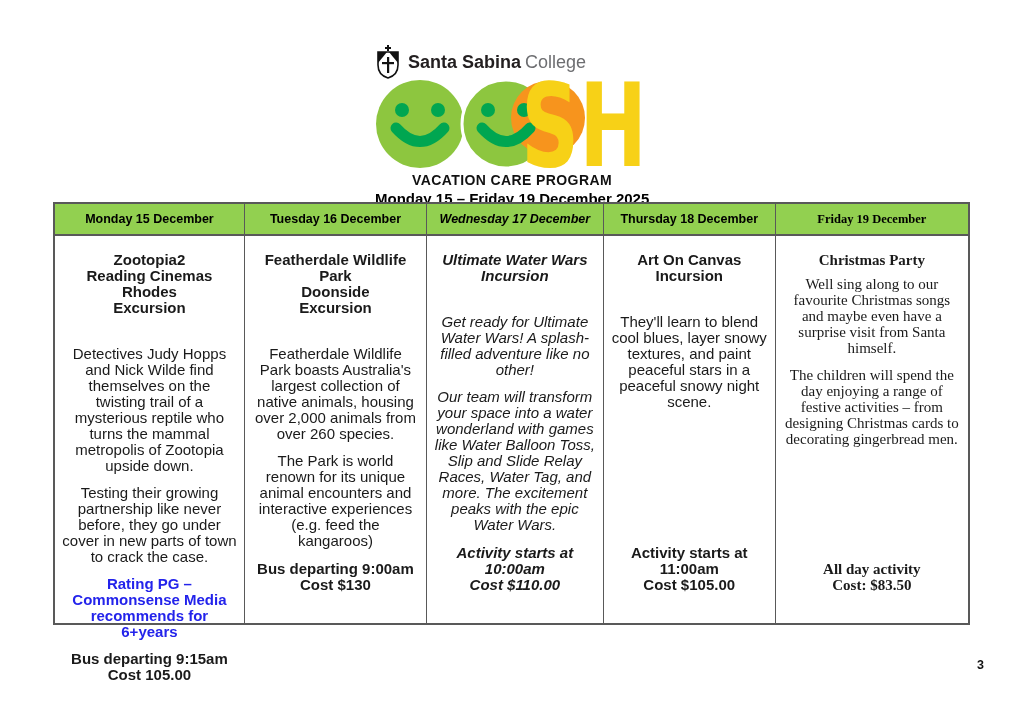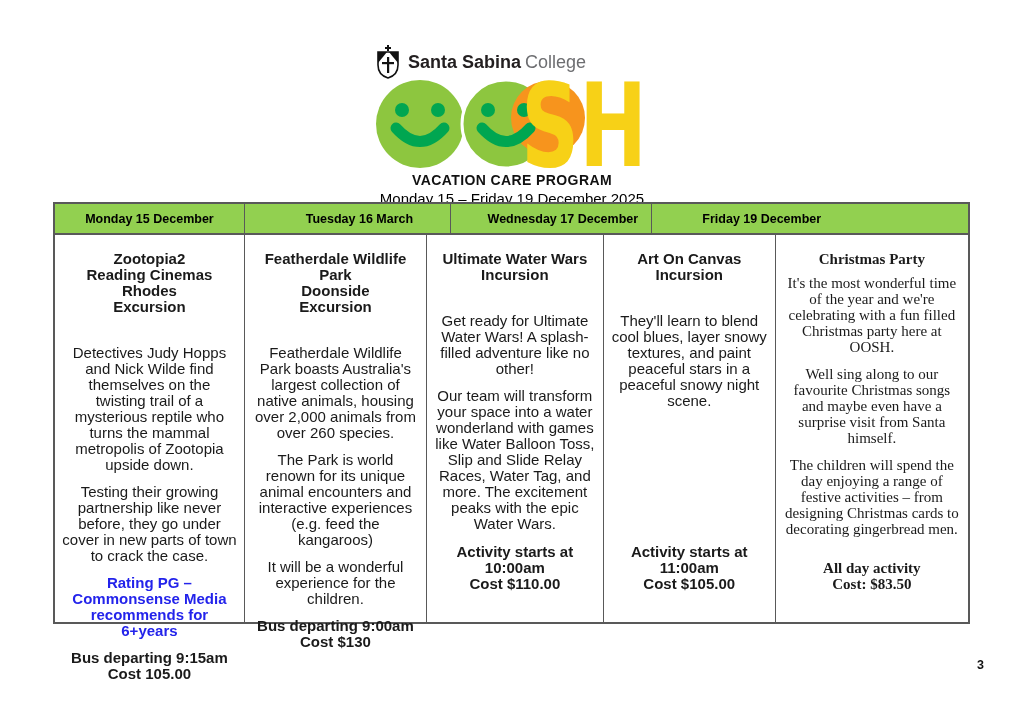--- a/index.html
+++ b/index.html
@@ -18,38 +18,38 @@
     width:1024px;height:724px;background:#ffffff;position:relative;overflow:hidden;
     font-family:"Liberation Sans", sans-serif;color:#1a1a1a;
   }
   .page-header{width:274px;margin:44px auto 0;}
   .college-line{display:flex;align-items:center;gap:7px;height:36px;text-align:center;}
   .college-name{font-size:18px;white-space:nowrap;}
   .college-bold{font-weight:bold;color:#231F20;}
   .college-light{color:var(--college-gray);font-weight:normal;margin-left:4px;}
   .oosh-logo{display:block;margin-top:-2px;}
   .program-title{text-align:center;font-weight:bold;font-size:14px;letter-spacing:.4px;margin-top:2px;color:#111;}
-  .date-range{text-align:center;font-weight:normal;font-size:15px;margin-top:2px;color:#000;white-space:nowrap;}
+  .date-range{text-align:center;font-weight:bold;font-size:15px;margin-top:2px;color:#000;white-space:nowrap;}
 
   .vtable{position:absolute;left:53px;top:202px;width:917px;border:2px solid var(--border-gray);}
-  .thead{display:flex;background:var(--header-green);border-bottom:2px solid var(--border-gray);gap:24px;}
+  .thead{display:flex;background:var(--header-green);border-bottom:2px solid var(--border-gray);}
   .th{
     flex-grow:0;flex-shrink:0;text-align:center;font-weight:bold;font-size:12.5px;
     padding:8px 2px 7px;color:#000;
   }
   .th:not(:last-child){border-right:1.5px solid var(--border-gray);}
   .tbody{display:flex;height:387px;}
   .td{
     flex-grow:0;flex-shrink:0;display:flex;flex-direction:column;
     padding:16px 7px 0;text-align:center;font-size:15px;line-height:16px;
   }
   .td:not(:last-child){border-right:1.5px solid var(--border-gray);}
   .th:nth-child(1),.td:nth-child(1){flex-basis:20.8%;}
   .th:nth-child(2),.td:nth-child(2){flex-basis:19.95%;}
-  .th:nth-child(3),.td:nth-child(3){flex-basis:19.35%;}
+  .th:nth-child(3),.td:nth-child(3){flex-basis:19.35%;font-style:italic;}
   .th:nth-child(4),.td:nth-child(4){flex-basis:18.85%;}
   .th:nth-child(5),.td:nth-child(5){flex-basis:21.05%;font-family:Liberation Serif, serif;}
   .blk{white-space:pre-line;margin:0 0 11px;}
   .blk-title{font-weight:bold;margin-bottom:30px;}
   .td:nth-child(5) .blk-title{margin-bottom:8px;}
   .blk-rating{font-weight:bold;color:var(--rating-blue);}
   .blk-footer{font-weight:bold;margin-top:auto;margin-bottom:30px;}
   .page-number{position:absolute;top:658px;right:40px;font-size:12.5px;font-weight:bold;color:#111;}
 </style>
 </head>
@@ -86,63 +86,62 @@
     <text x="146" y="88" font-family="DejaVu Sans, sans-serif" font-weight="bold" font-size="116" textLength="126" lengthAdjust="spacingAndGlyphs" style="fill:var(--logo-yellow)">SH</text>
   </svg>
 
   <div class="program-title">VACATION CARE PROGRAM</div>
   <div class="date-range">Monday 15 – Friday 19 December 2025</div>
 </div>
 
 <div class="vtable">
   <div class="thead">
       <div class="th">Monday 15 December</div>
-      <div class="th">Tuesday 16 March</div>
+      <div class="th">Tuesday 16 December</div>
       <div class="th">Wednesday 17 December</div>
+      <div class="th">Thursday 18 December</div>
       <div class="th">Friday 19 December</div>
     </div>
   <div class="tbody">
       <div class="td">
         <div class="blk blk-title">Zootopia2
 Reading Cinemas Rhodes
 Excursion</div>
         <div class="blk blk-text">Detectives Judy Hopps and Nick Wilde find themselves on the twisting trail of a mysterious reptile who turns the mammal metropolis of Zootopia upside down.</div>
         <div class="blk blk-text">Testing their growing partnership like never before, they go under cover in new parts of town to crack the case.</div>
         <div class="blk blk-rating">Rating PG – Commonsense Media recommends for 6+years</div>
         <div class="blk blk-footer">Bus departing 9:15am
 Cost 105.00</div>
       </div>
       <div class="td">
         <div class="blk blk-title">Featherdale Wildlife Park
 Doonside
 Excursion</div>
         <div class="blk blk-text">Featherdale Wildlife Park boasts Australia's largest collection of native animals, housing over 2,000 animals from over 260 species.</div>
         <div class="blk blk-text">The Park is world renown for its unique animal encounters and interactive experiences (e.g. feed the kangaroos)</div>
-        <div class="blk blk-text">It will be a wonderful experience for the children.</div>
         <div class="blk blk-footer">Bus departing 9:00am
 Cost $130</div>
       </div>
       <div class="td">
         <div class="blk blk-title">Ultimate Water Wars
 Incursion</div>
         <div class="blk blk-text">Get ready for Ultimate Water Wars! A splash-filled adventure like no other!</div>
         <div class="blk blk-text">Our team will transform your space into a water wonderland with games like Water Balloon Toss, Slip and Slide Relay Races, Water Tag, and more. The excitement peaks with the epic Water Wars.</div>
         <div class="blk blk-footer">Activity starts at 10:00am
 Cost $110.00</div>
       </div>
       <div class="td">
         <div class="blk blk-title">Art On Canvas
 Incursion</div>
         <div class="blk blk-text">They'll learn to blend cool blues, layer snowy textures, and paint peaceful stars in a peaceful snowy night scene.</div>
         <div class="blk blk-footer">Activity starts at 11:00am
 Cost $105.00</div>
       </div>
       <div class="td">
         <div class="blk blk-title">Christmas Party</div>
-        <div class="blk blk-text">It's the most wonderful time of the year and we're celebrating with a fun filled Christmas party here at OOSH.</div>
         <div class="blk blk-text">Well sing along to our favourite Christmas songs and maybe even have a surprise visit from Santa himself.</div>
         <div class="blk blk-text">The children will spend the day enjoying a range of festive activities – from designing Christmas cards to decorating gingerbread men.</div>
         <div class="blk blk-footer">All day activity
 Cost: $83.50</div>
       </div>
     </div>
 </div>
 
 <div class="page-number">3</div>
 

